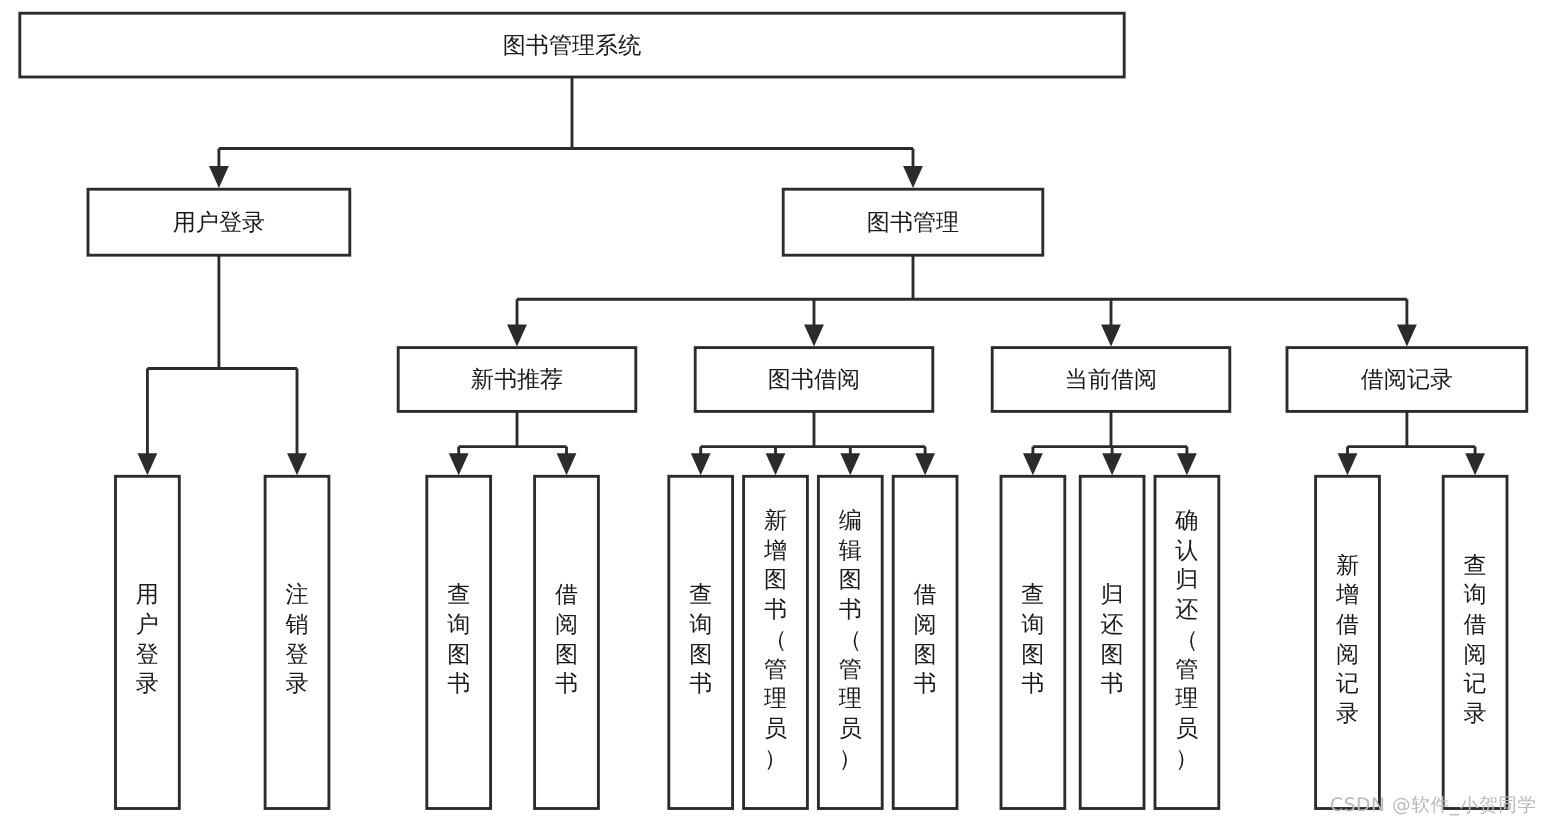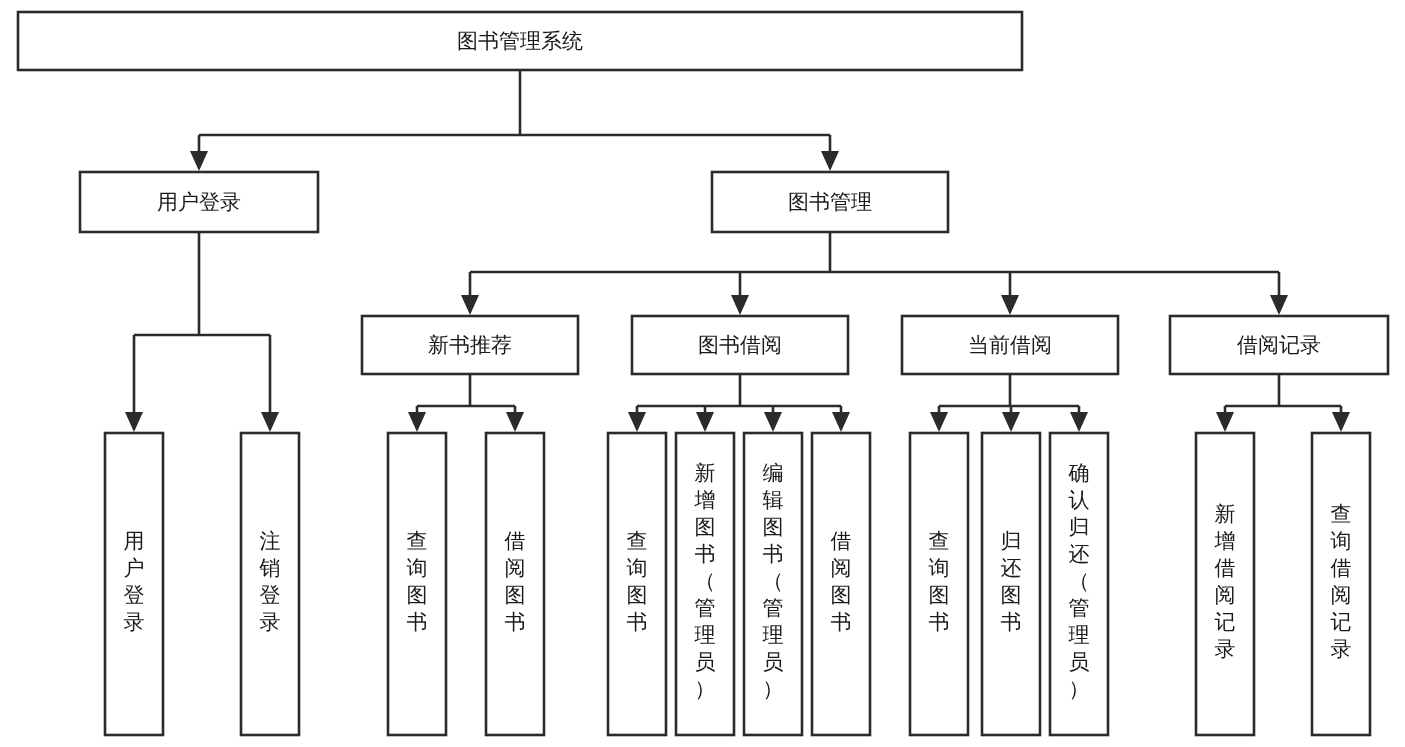--- a/index.html
+++ b/index.html
@@ -218,13 +218,14 @@
         <g>
           <rect x="1196" y="433" width="58" height="302" class="node-box"></rect>
           <text x="1225" class="node-label-v"><tspan x="1225" y="520.5">新</tspan><tspan x="1225" y="547.5">增</tspan><tspan x="1225" y="574.5">借</tspan><tspan x="1225" y="601.5">阅</tspan><tspan x="1225" y="628.5">记</tspan><tspan x="1225" y="655.5">录</tspan></text>
         </g>
         <g>
           <rect x="1312" y="433" width="58" height="302" class="node-box"></rect>
           <text x="1341" class="node-label-v"><tspan x="1341" y="520.5">查</tspan><tspan x="1341" y="547.5">询</tspan><tspan x="1341" y="574.5">借</tspan><tspan x="1341" y="601.5">阅</tspan><tspan x="1341" y="628.5">记</tspan><tspan x="1341" y="655.5">录</tspan></text>
         </g>
       </g>
   </svg>
+  <div class="watermark-text">CSDN @软件_小贺同学</div>
 </div>
 
 </body></html>

